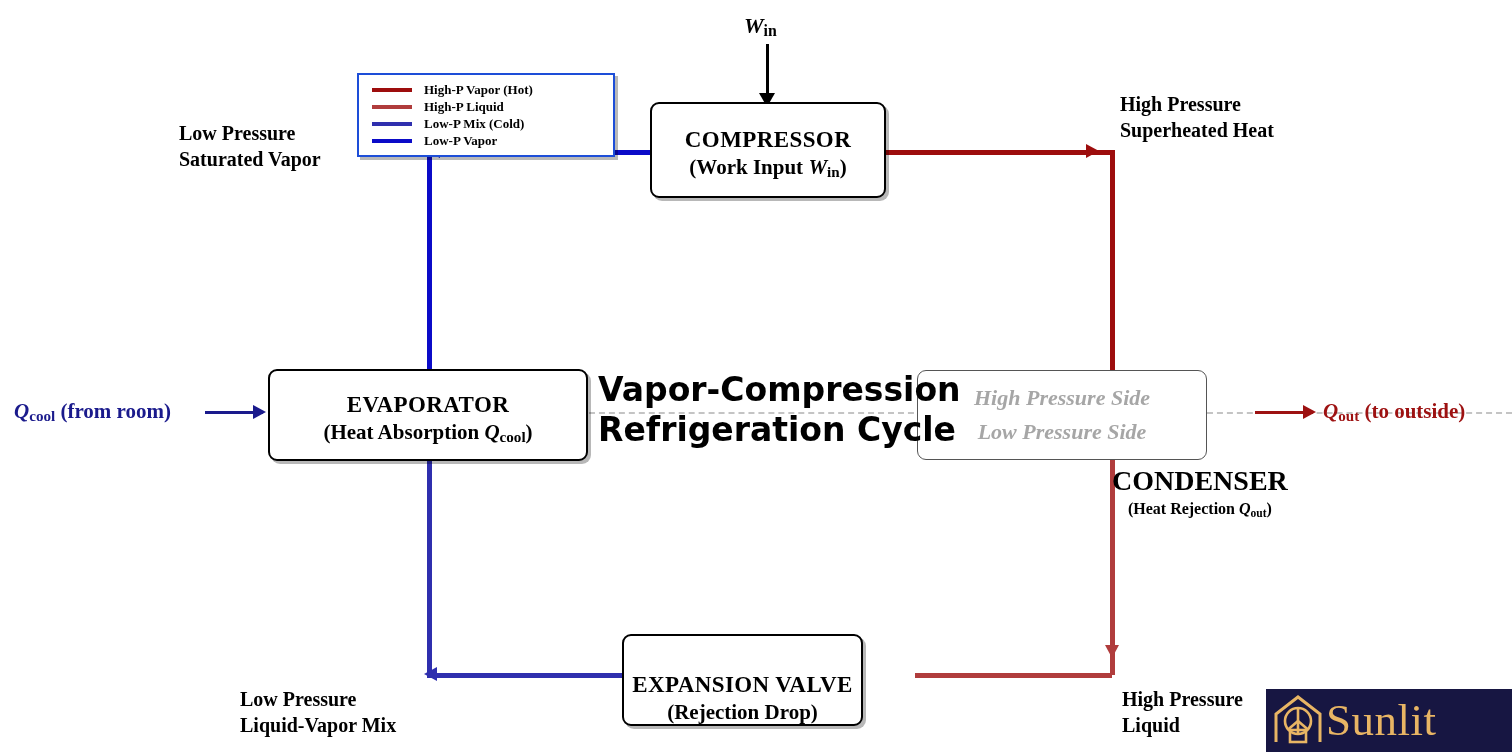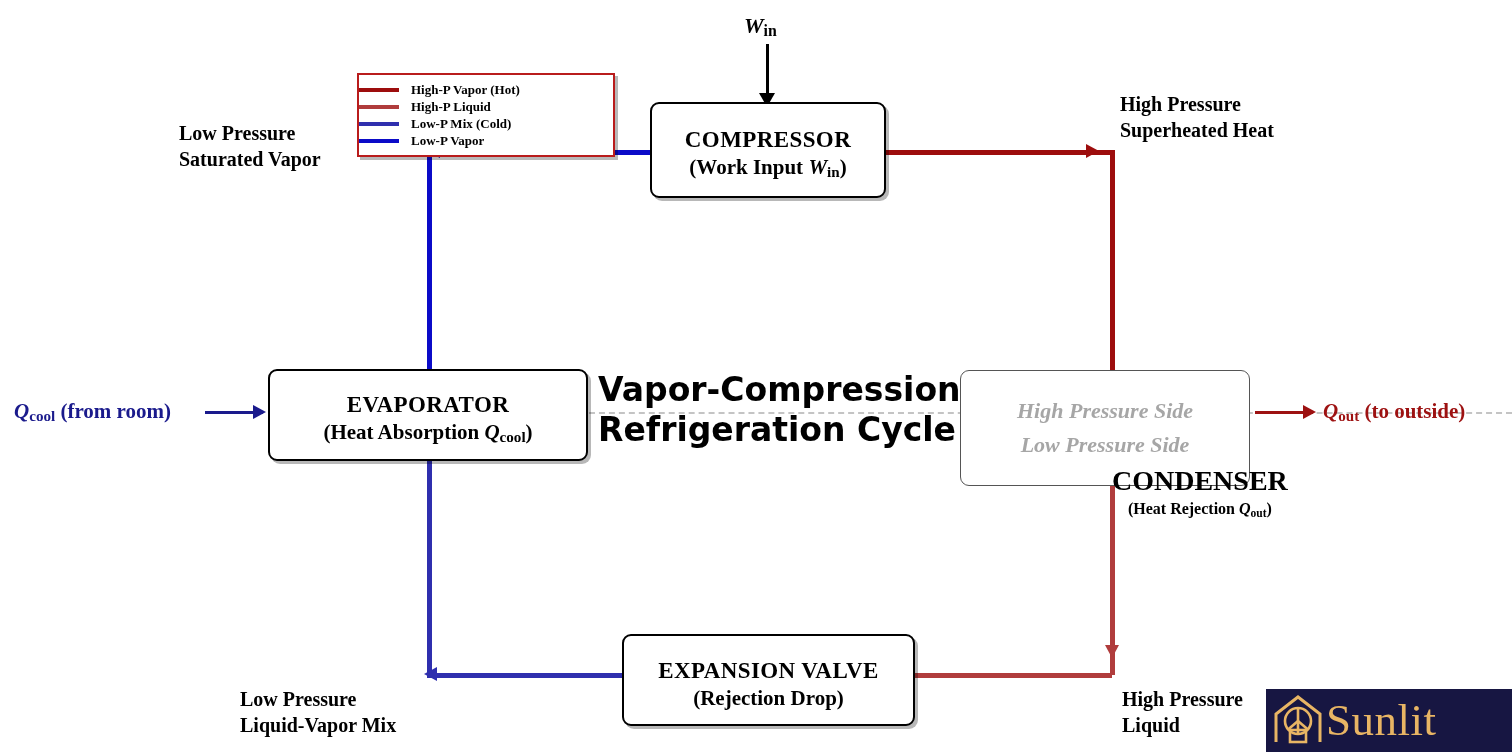--- a/index.html
+++ b/index.html
@@ -115,23 +115,23 @@
     line-height: 1.22;
     white-space: nowrap;
     z-index: 8;
   }
 
   
   #legend {
     position: absolute;
     box-sizing: border-box;
     background: #ffffff;
-    border: 2px solid #b91c1c;
+    border: 2px solid #1d4ed8;
     box-shadow: 3px 3px 0 rgba(0,0,0,0.28);
-    padding: 6px 10px 6px 0;
+    padding: 6px 10px 6px 13px;
     z-index: 10;
   }
   .legend-row {
     display: flex;
     align-items: center;
     height: 17px;
   }
   .legend-swatch {
     width: 40px;
     height: 4px;
@@ -225,26 +225,26 @@
     </div>
   </div>
 
   <div class="comp-box" style="left:268px; top:369px; width:320px; height:92px;">
     <div class="comp-title">EVAPORATOR</div>
     <div class="comp-sub">
       <span>(Heat Absorption </span><span class="sym">Q</span><span class="sub">cool</span><span>)</span>
     </div>
   </div>
 
-  <div class="pside-box" style="left:960px; top:370px; width:290px; height:116px;">
+  <div class="pside-box" style="left:917px; top:370px; width:290px; height:90px;">
     <div class="pside-text">High Pressure Side</div>
     <div class="pside-text">Low Pressure Side</div>
   </div>
 
-  <div class="comp-box" style="left:622px; top:634px; width:293px; height:92px;">
+  <div class="comp-box" style="left:622px; top:634px; width:241px; height:92px;justify-content:flex-end;">
     <div class="comp-title">EXPANSION VALVE</div>
     <div class="comp-sub">(Rejection Drop)</div>
   </div>
 
   <div class="label" style="left:1112px; top:463px; text-align:center; font-size:23px; line-height:1.3;">
     <div style="font-size:28px;">CONDENSER</div>
     <div style="font-size:16px;">
       <span>(Heat Rejection </span><span class="sym">Q</span><span class="sub">out</span><span>)</span>
     </div>
   </div>

